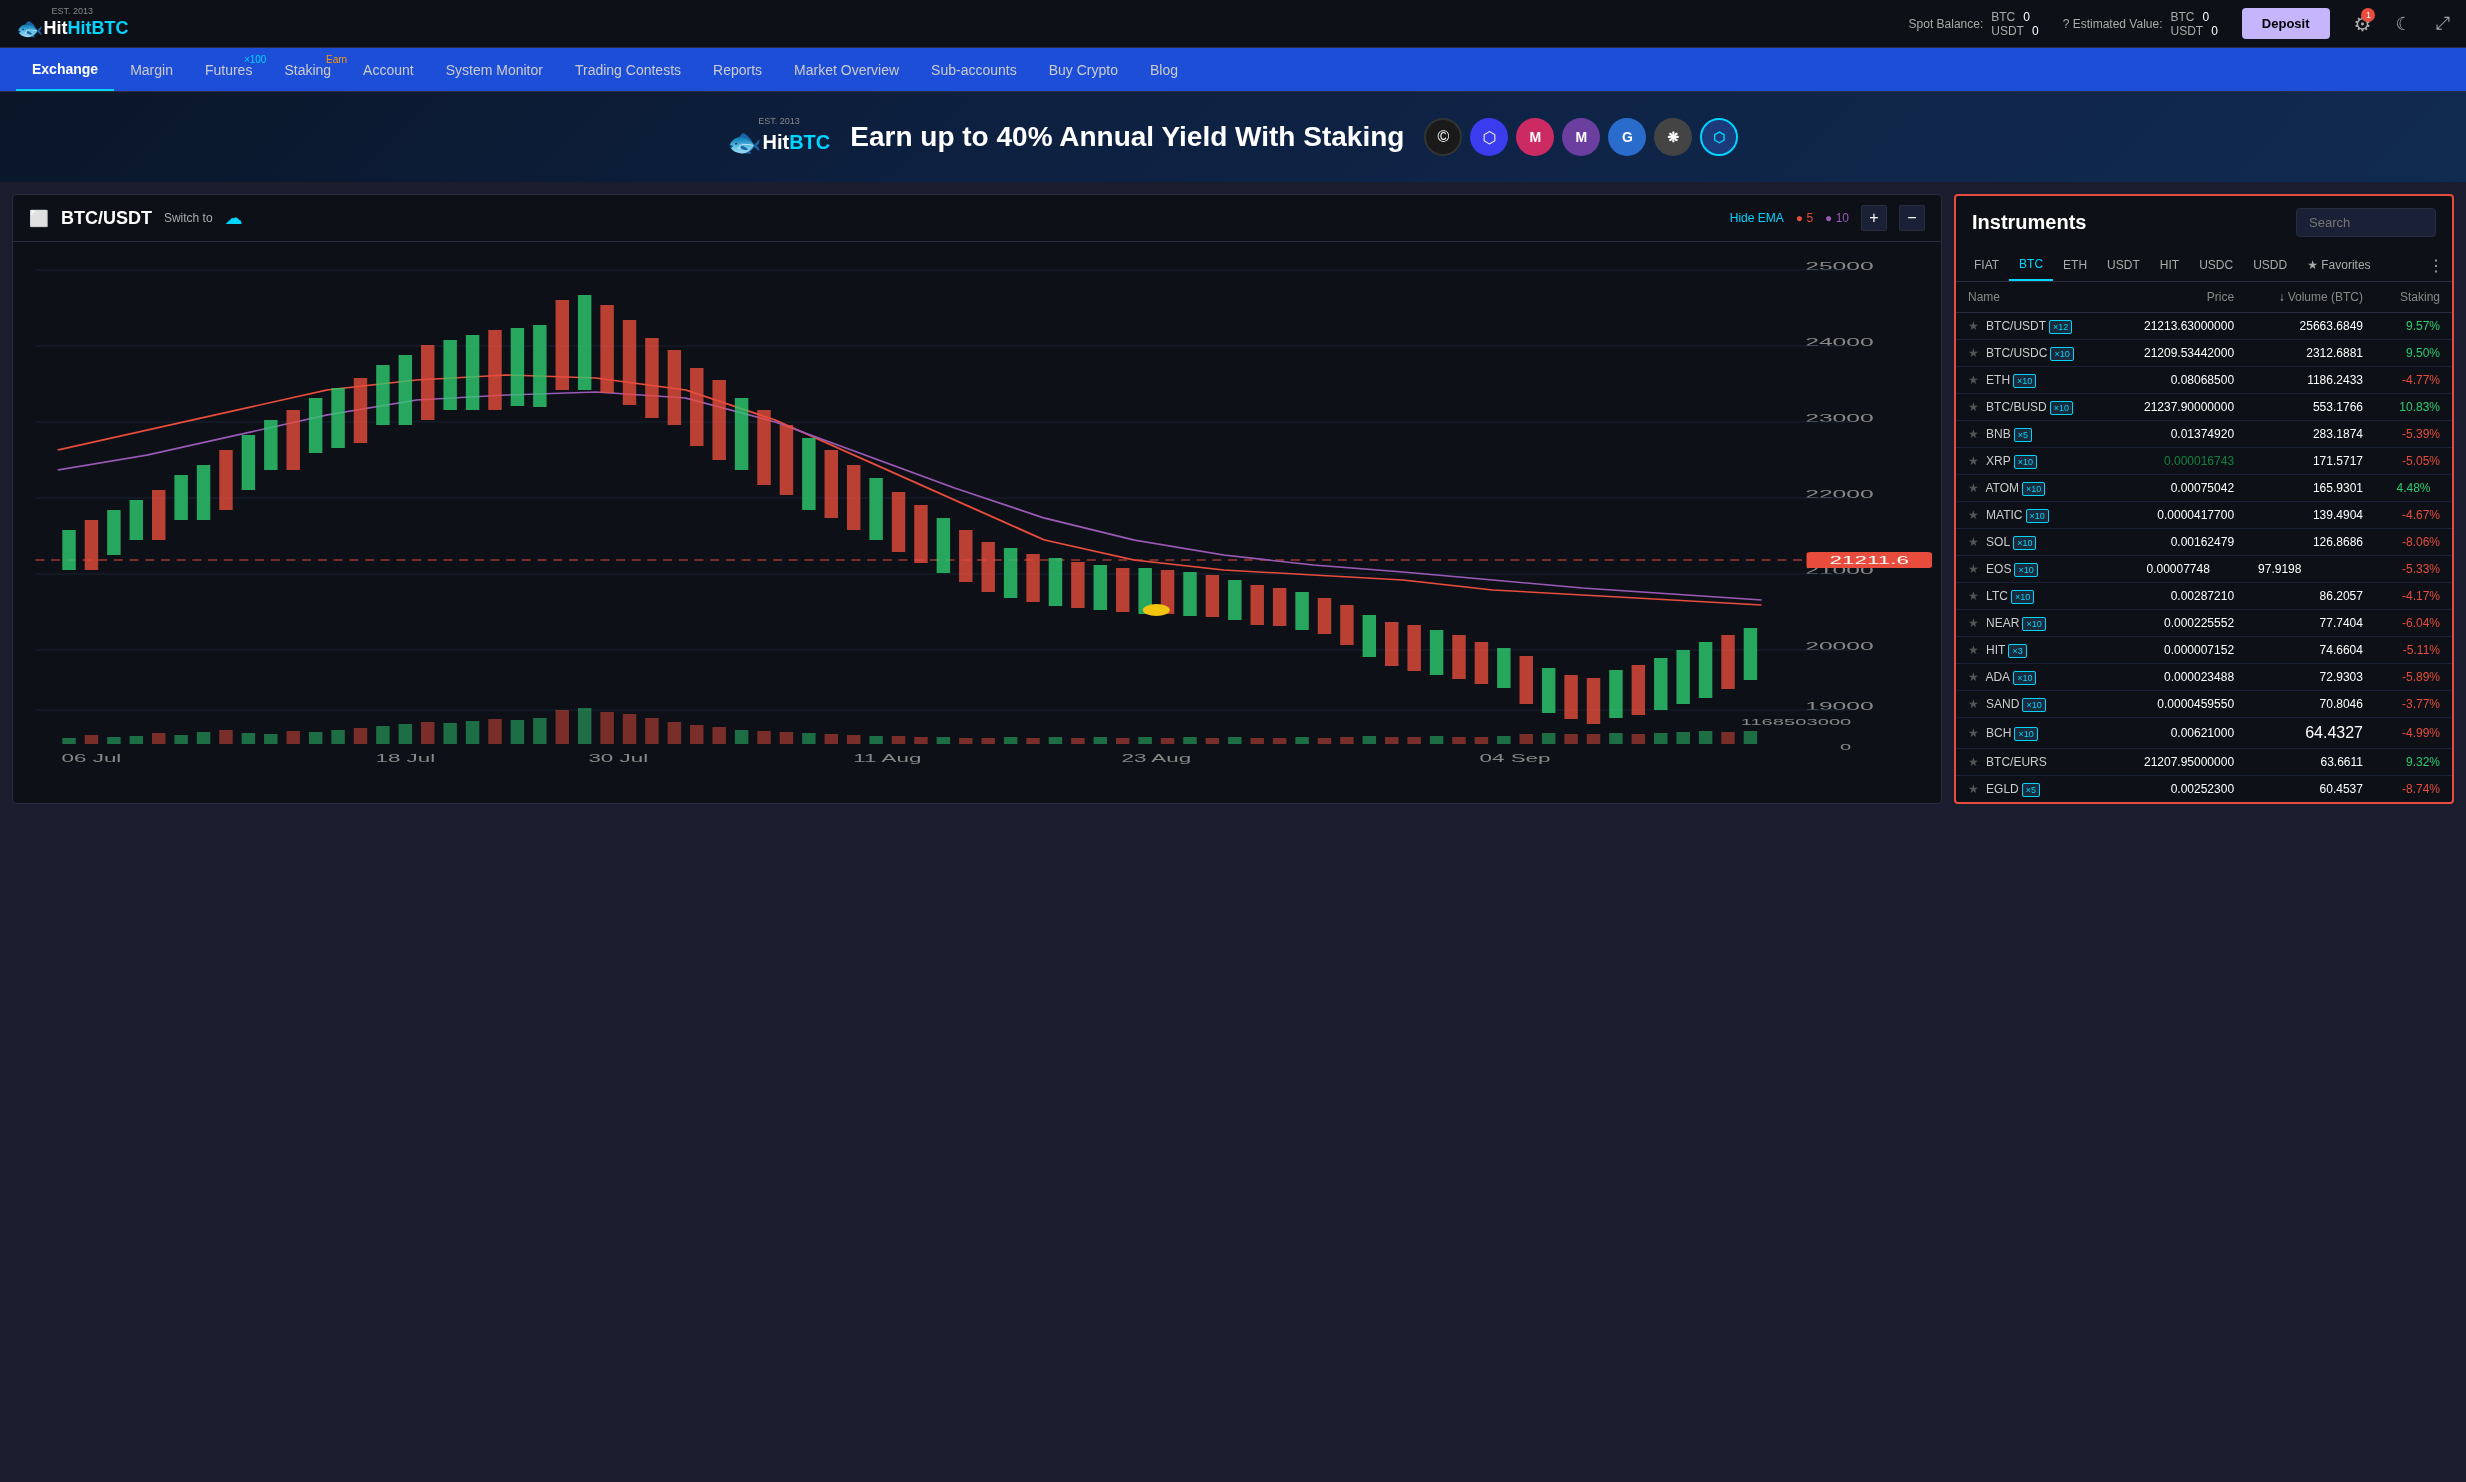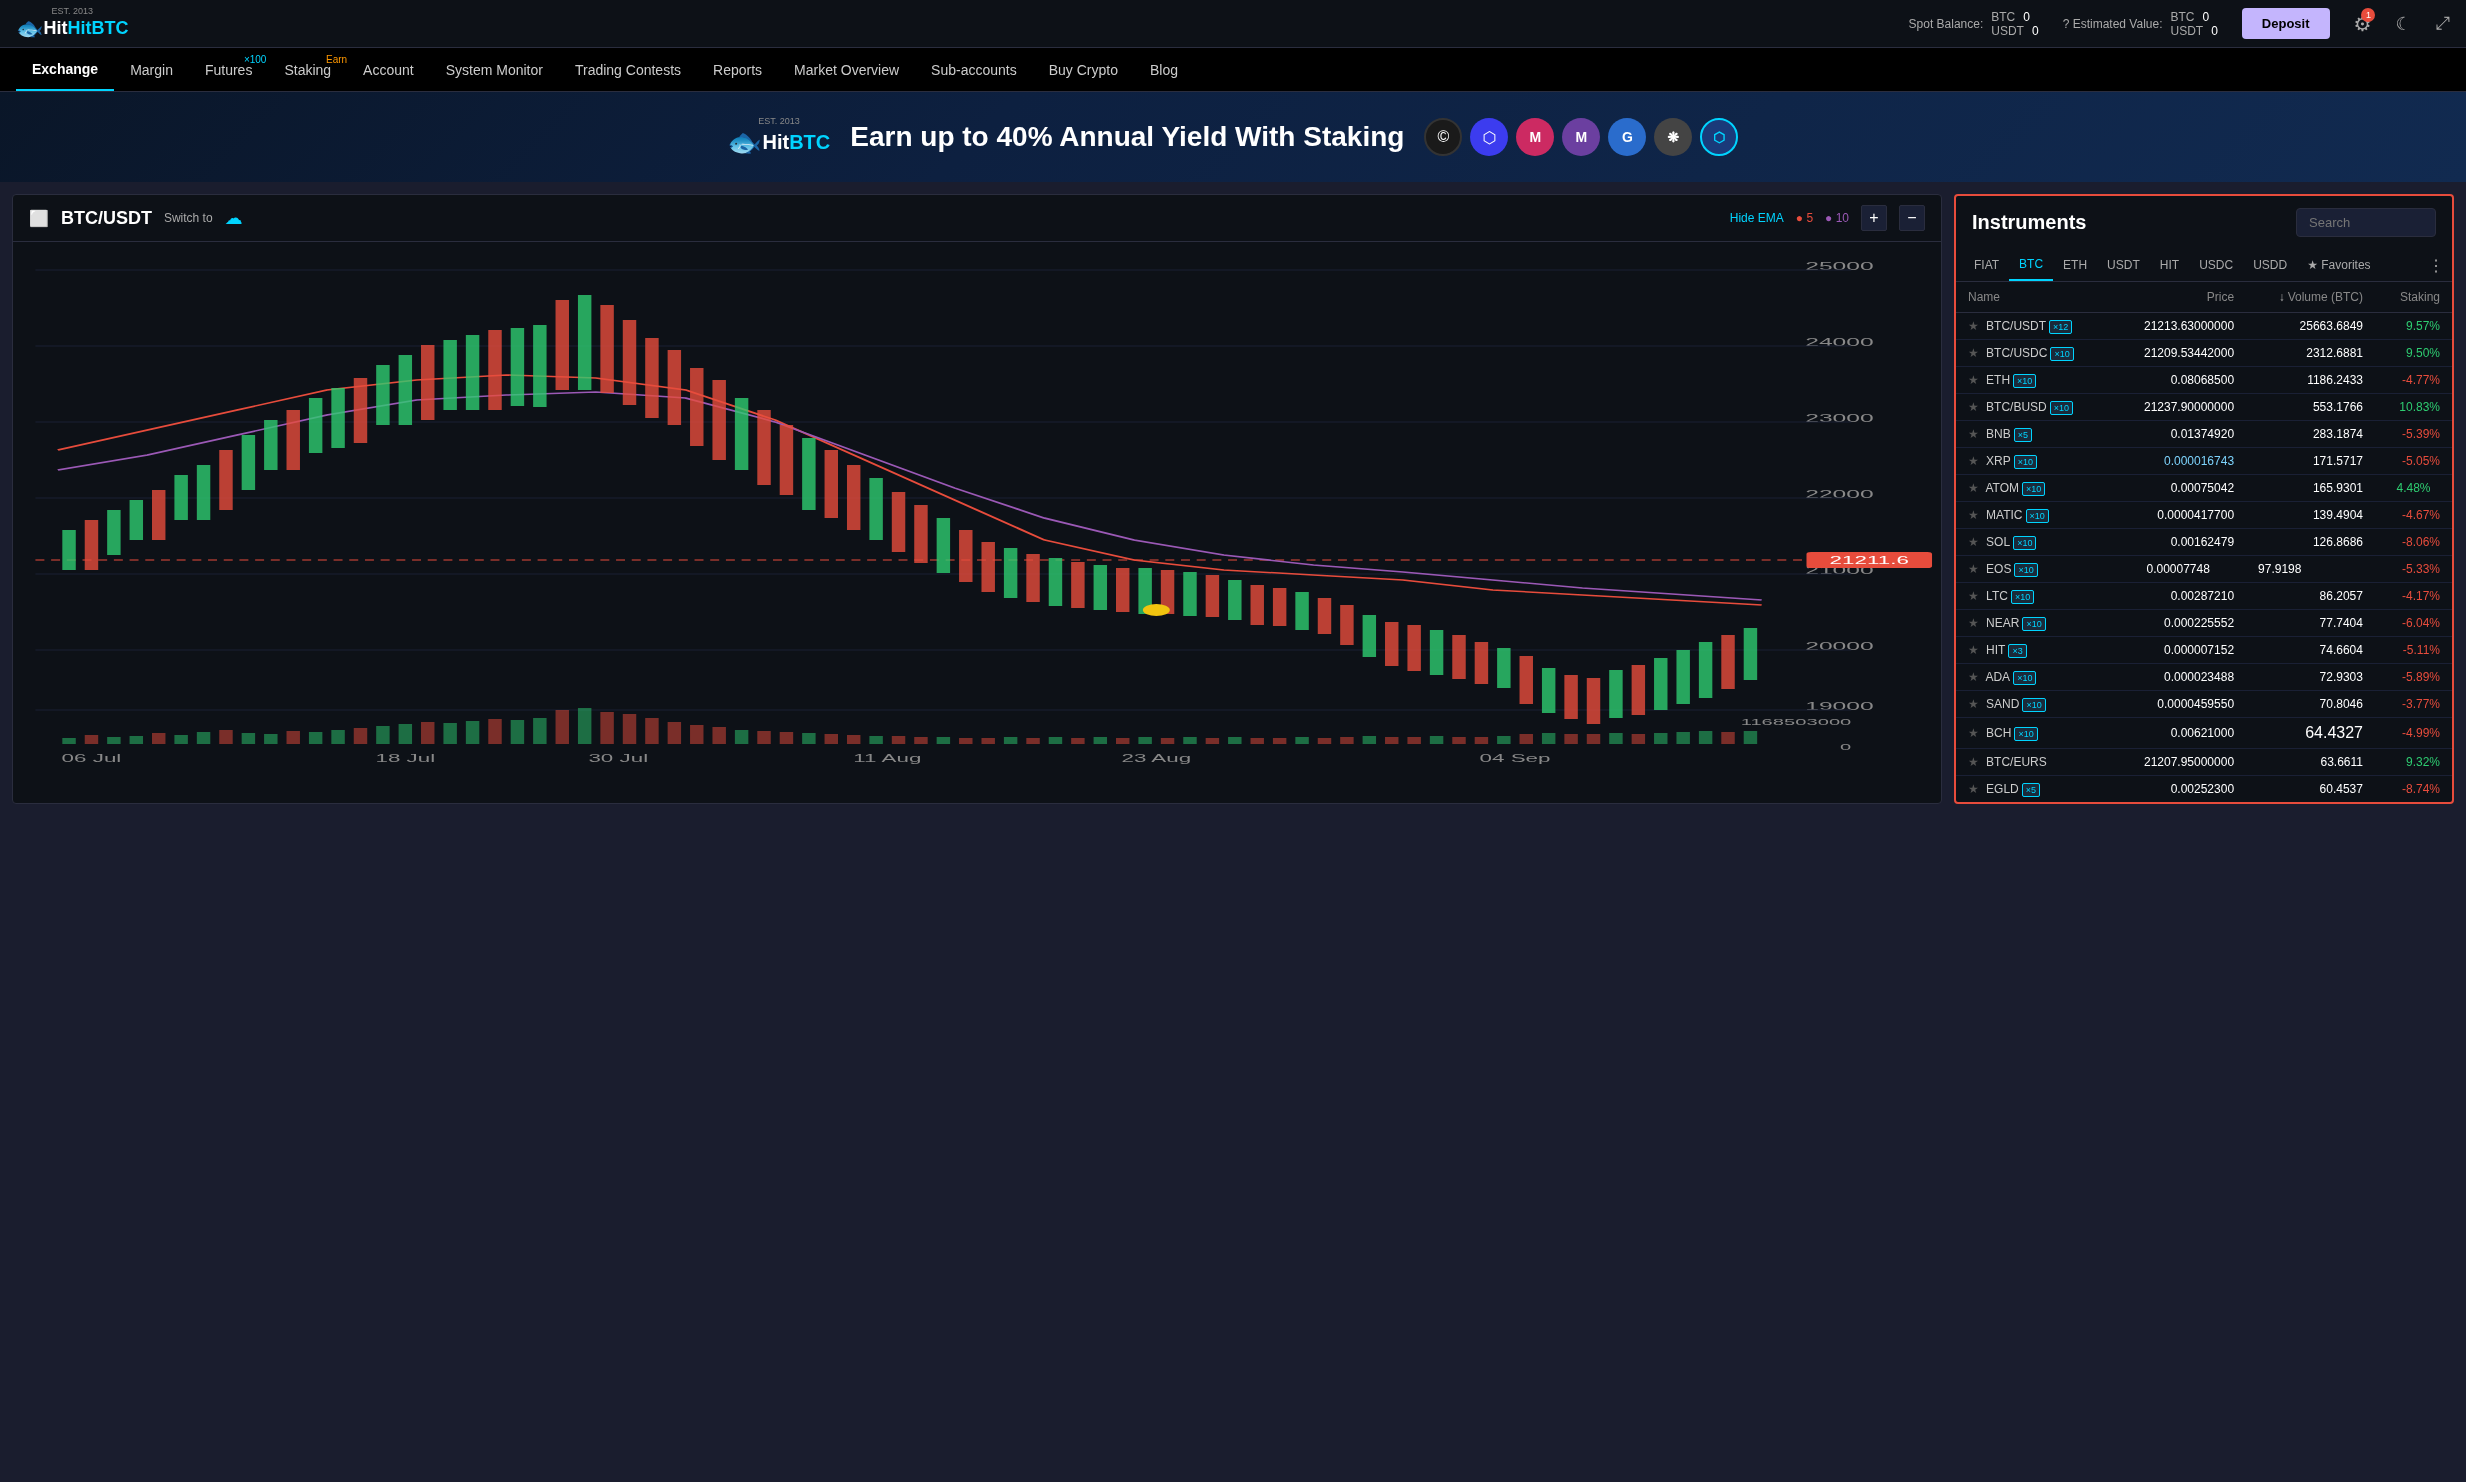--- a/index.html
+++ b/index.html
@@ -50,21 +50,21 @@
     <button style="background:#c4b5fd;color:#000;border:none;padding:8px 20px;border-radius:4px;font-weight:bold;cursor:pointer;font-size:13px;">Deposit</button>
     <button style="background:none;border:none;color:#aaa;cursor:pointer;font-size:20px;position:relative;">
       ⚙
       <span style="position:absolute;top:-4px;right:-4px;background:#e74c3c;color:#fff;border-radius:50%;font-size:9px;width:14px;height:14px;display:flex;align-items:center;justify-content:center;">1</span>
     </button>
     <button style="background:none;border:none;color:#aaa;cursor:pointer;font-size:18px;">☾</button>
     <button style="background:none;border:none;color:#aaa;cursor:pointer;font-size:18px;">⤢</button>
   </div>
 </div>
 
-<div style="background:#000000;border-bottom:1px solid #2a2d3e;display:flex;align-items:center;padding:0 16px;height:44px;">
+<div style="background:#1d4ed8;border-bottom:1px solid #2a2d3e;display:flex;align-items:center;padding:0 16px;height:44px;">
   <div style="color:#fff;font-size:14px;font-weight:bold;padding:12px 16px;cursor:pointer;border-bottom:2px solid #00d4ff;">Exchange</div>
   <div style="color:#ccc;font-size:14px;padding:12px 16px;cursor:pointer;">Margin</div>
   <div style="color:#ccc;font-size:14px;padding:12px 16px;cursor:pointer;position:relative;">
     Futures
     <span style="color:#00d4ff;font-size:10px;position:absolute;top:4px;right:2px;">×100</span>
   </div>
   <div style="color:#ccc;font-size:14px;padding:12px 16px;cursor:pointer;position:relative;">
     Staking
     <span style="color:#ff9800;font-size:10px;position:absolute;top:4px;right:0px;">Earn</span>
   </div>
@@ -395,21 +395,21 @@
     </td>
     <td style="padding:6px 12px;font-size:12px;color:#fff;text-align:right;">0.01374920</td>
     <td style="padding:6px 12px;font-size:12px;color:#fff;text-align:right;">283.1874</td>
     <td style="padding:6px 12px;font-size:12px;text-align:right;color:#e74c3c;">-5.39%</td>
   </tr>
             <tr style="cursor: pointer; border-bottom: 1px solid rgb(26, 32, 53);">
     <td style="padding:6px 12px;font-size:12px;color:#ccc;">
       <span style="color:#555;margin-right:4px;cursor:pointer;">★</span>
       XRP<span style="background:#1a2a3a;color:#00d4ff;border:1px solid #00d4ff;border-radius:2px;font-size:9px;padding:1px 3px;margin-left:3px;">×10</span>
     </td>
-    <td style="padding:6px 12px;font-size:12px;color:#7dd3fc;text-align:right;">0.000016743</td>
+    <td style="padding:6px 12px;font-size:12px;color:#15803d;text-align:right;">0.000016743</td>
     <td style="padding:6px 12px;font-size:12px;color:#fff;text-align:right;">171.5717</td>
     <td style="padding:6px 12px;font-size:12px;text-align:right;color:#e74c3c;">-5.05%</td>
   </tr>
             <tr style="cursor: pointer; border-bottom: 1px solid rgb(26, 32, 53);">
     <td style="padding:6px 12px;font-size:12px;color:#ccc;">
       <span style="color:#555;margin-right:4px;cursor:pointer;">★</span>
       ATOM<span style="background:#1a2a3a;color:#00d4ff;border:1px solid #00d4ff;border-radius:2px;font-size:9px;padding:1px 3px;margin-left:3px;">×10</span>
     </td>
     <td style="padding:6px 12px;font-size:12px;color:#fff;text-align:right;">0.00075042</td>
     <td style="padding:6px 12px;font-size:12px;color:#fff;text-align:right;">165.9301</td>

